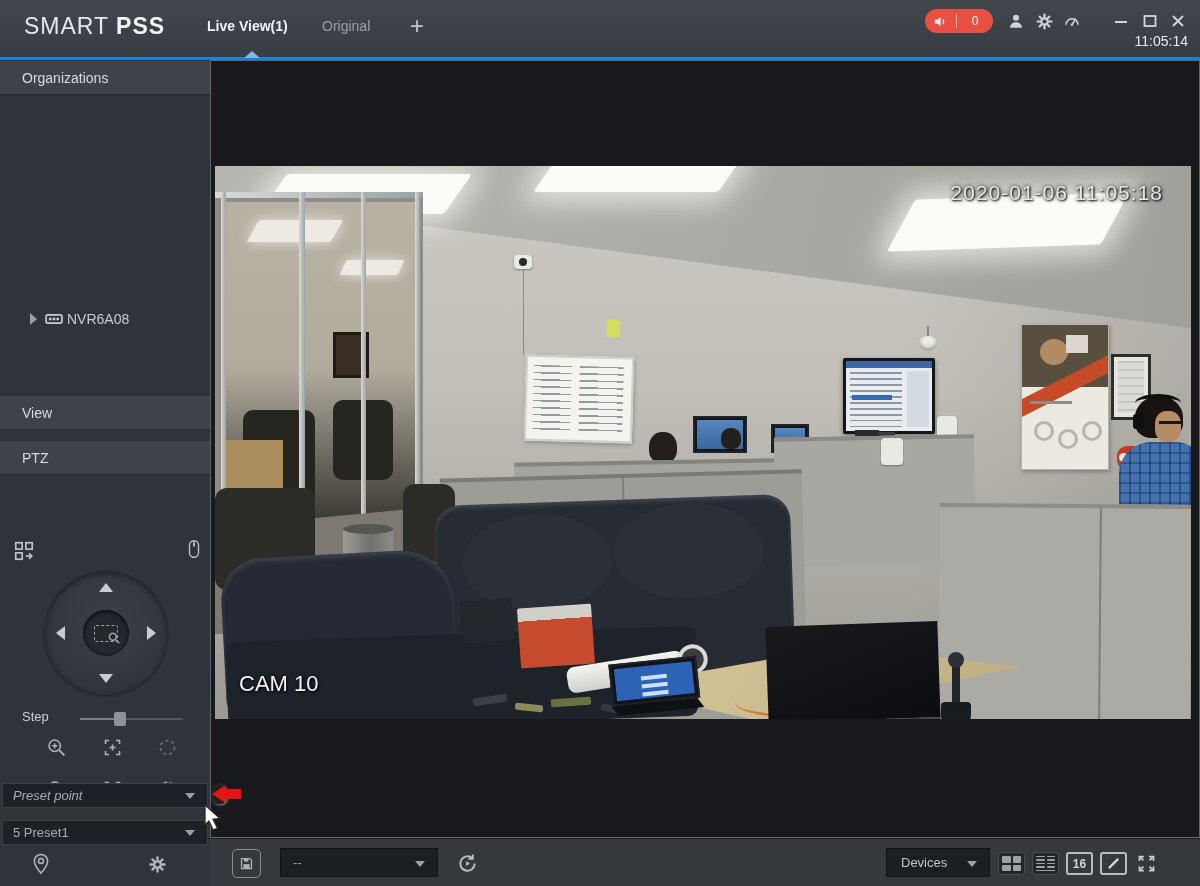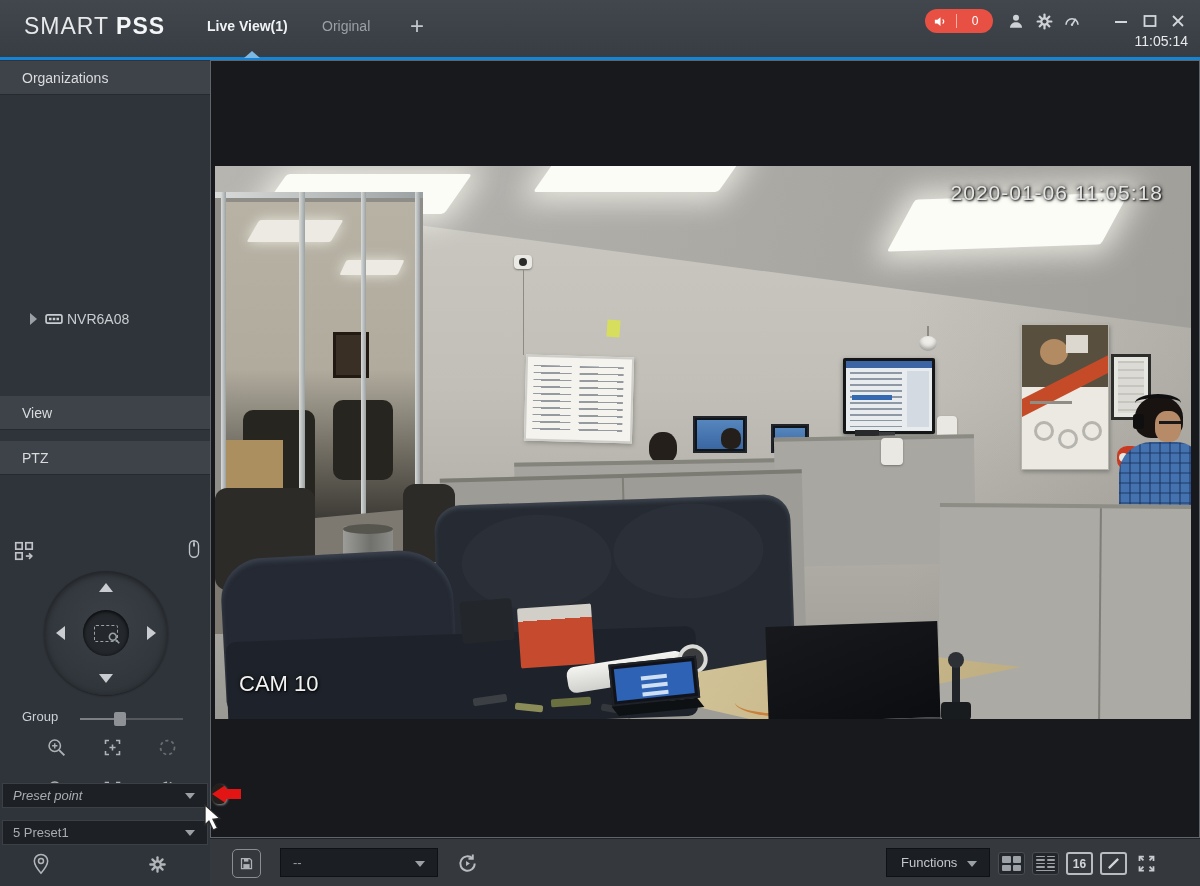--- a/index.html
+++ b/index.html
@@ -306,21 +306,21 @@
         <div class="dpad-center">
           <span class="zoom-area-box">
             <svg width="14" height="14" viewBox="0 0 24 24">
                 <circle cx="10" cy="10" r="6" fill="none" stroke="#9aa0a4" stroke-width="2.6"></circle>
                 <path d="M15 15l6 6" stroke="#9aa0a4" stroke-width="3"></path>
               </svg>
           </span>
         </div>
       </div>
 
-      <span class="step-label">Group</span>
+      <span class="step-label">Step</span>
       <div class="slider">
         <span class="fill"></span>
         <span class="thumb"></span>
       </div>
 
       <div class="ptz-btn" style="left:44px;top:258px;">
         <svg width="21" height="21" viewBox="0 0 24 24">
             <circle cx="10" cy="10" r="6.5" fill="none" stroke="#aeb2b6" stroke-width="1.8"></circle>
             <path d="M15 15l6 6" stroke="#aeb2b6" stroke-width="2.2"></path>
             <path d="M7 10h6M10 7v6" stroke="#aeb2b6" stroke-width="1.6"></path>
@@ -561,21 +561,21 @@
     </div>
     <div class="tool-btn refresh-btn">
       <svg width="23" height="23" viewBox="0 0 24 24">
           <path d="M19.5 12a7.5 7.5 0 11-2.2-5.3" fill="none" stroke="#b9bdc1" stroke-width="2"></path>
           <path d="M17.5 2.5v4.5H13" fill="none" stroke="#b9bdc1" stroke-width="2"></path>
           <path d="M10.5 9.5l4 2.5-4 2.5z" fill="#b9bdc1"></path>
         </svg>
     </div>
 
     <div class="scale-dd">
-      <span>Functions</span>
+      <span>Devices</span>
       <span class="caret-down"></span>
     </div>
     <div class="grid-btn" style="left:788px;">
       <span></span>
         <span></span>
         <span></span>
         <span></span>
     </div>
     <div class="grid-btn" style="left:822px;">
       <span></span>

